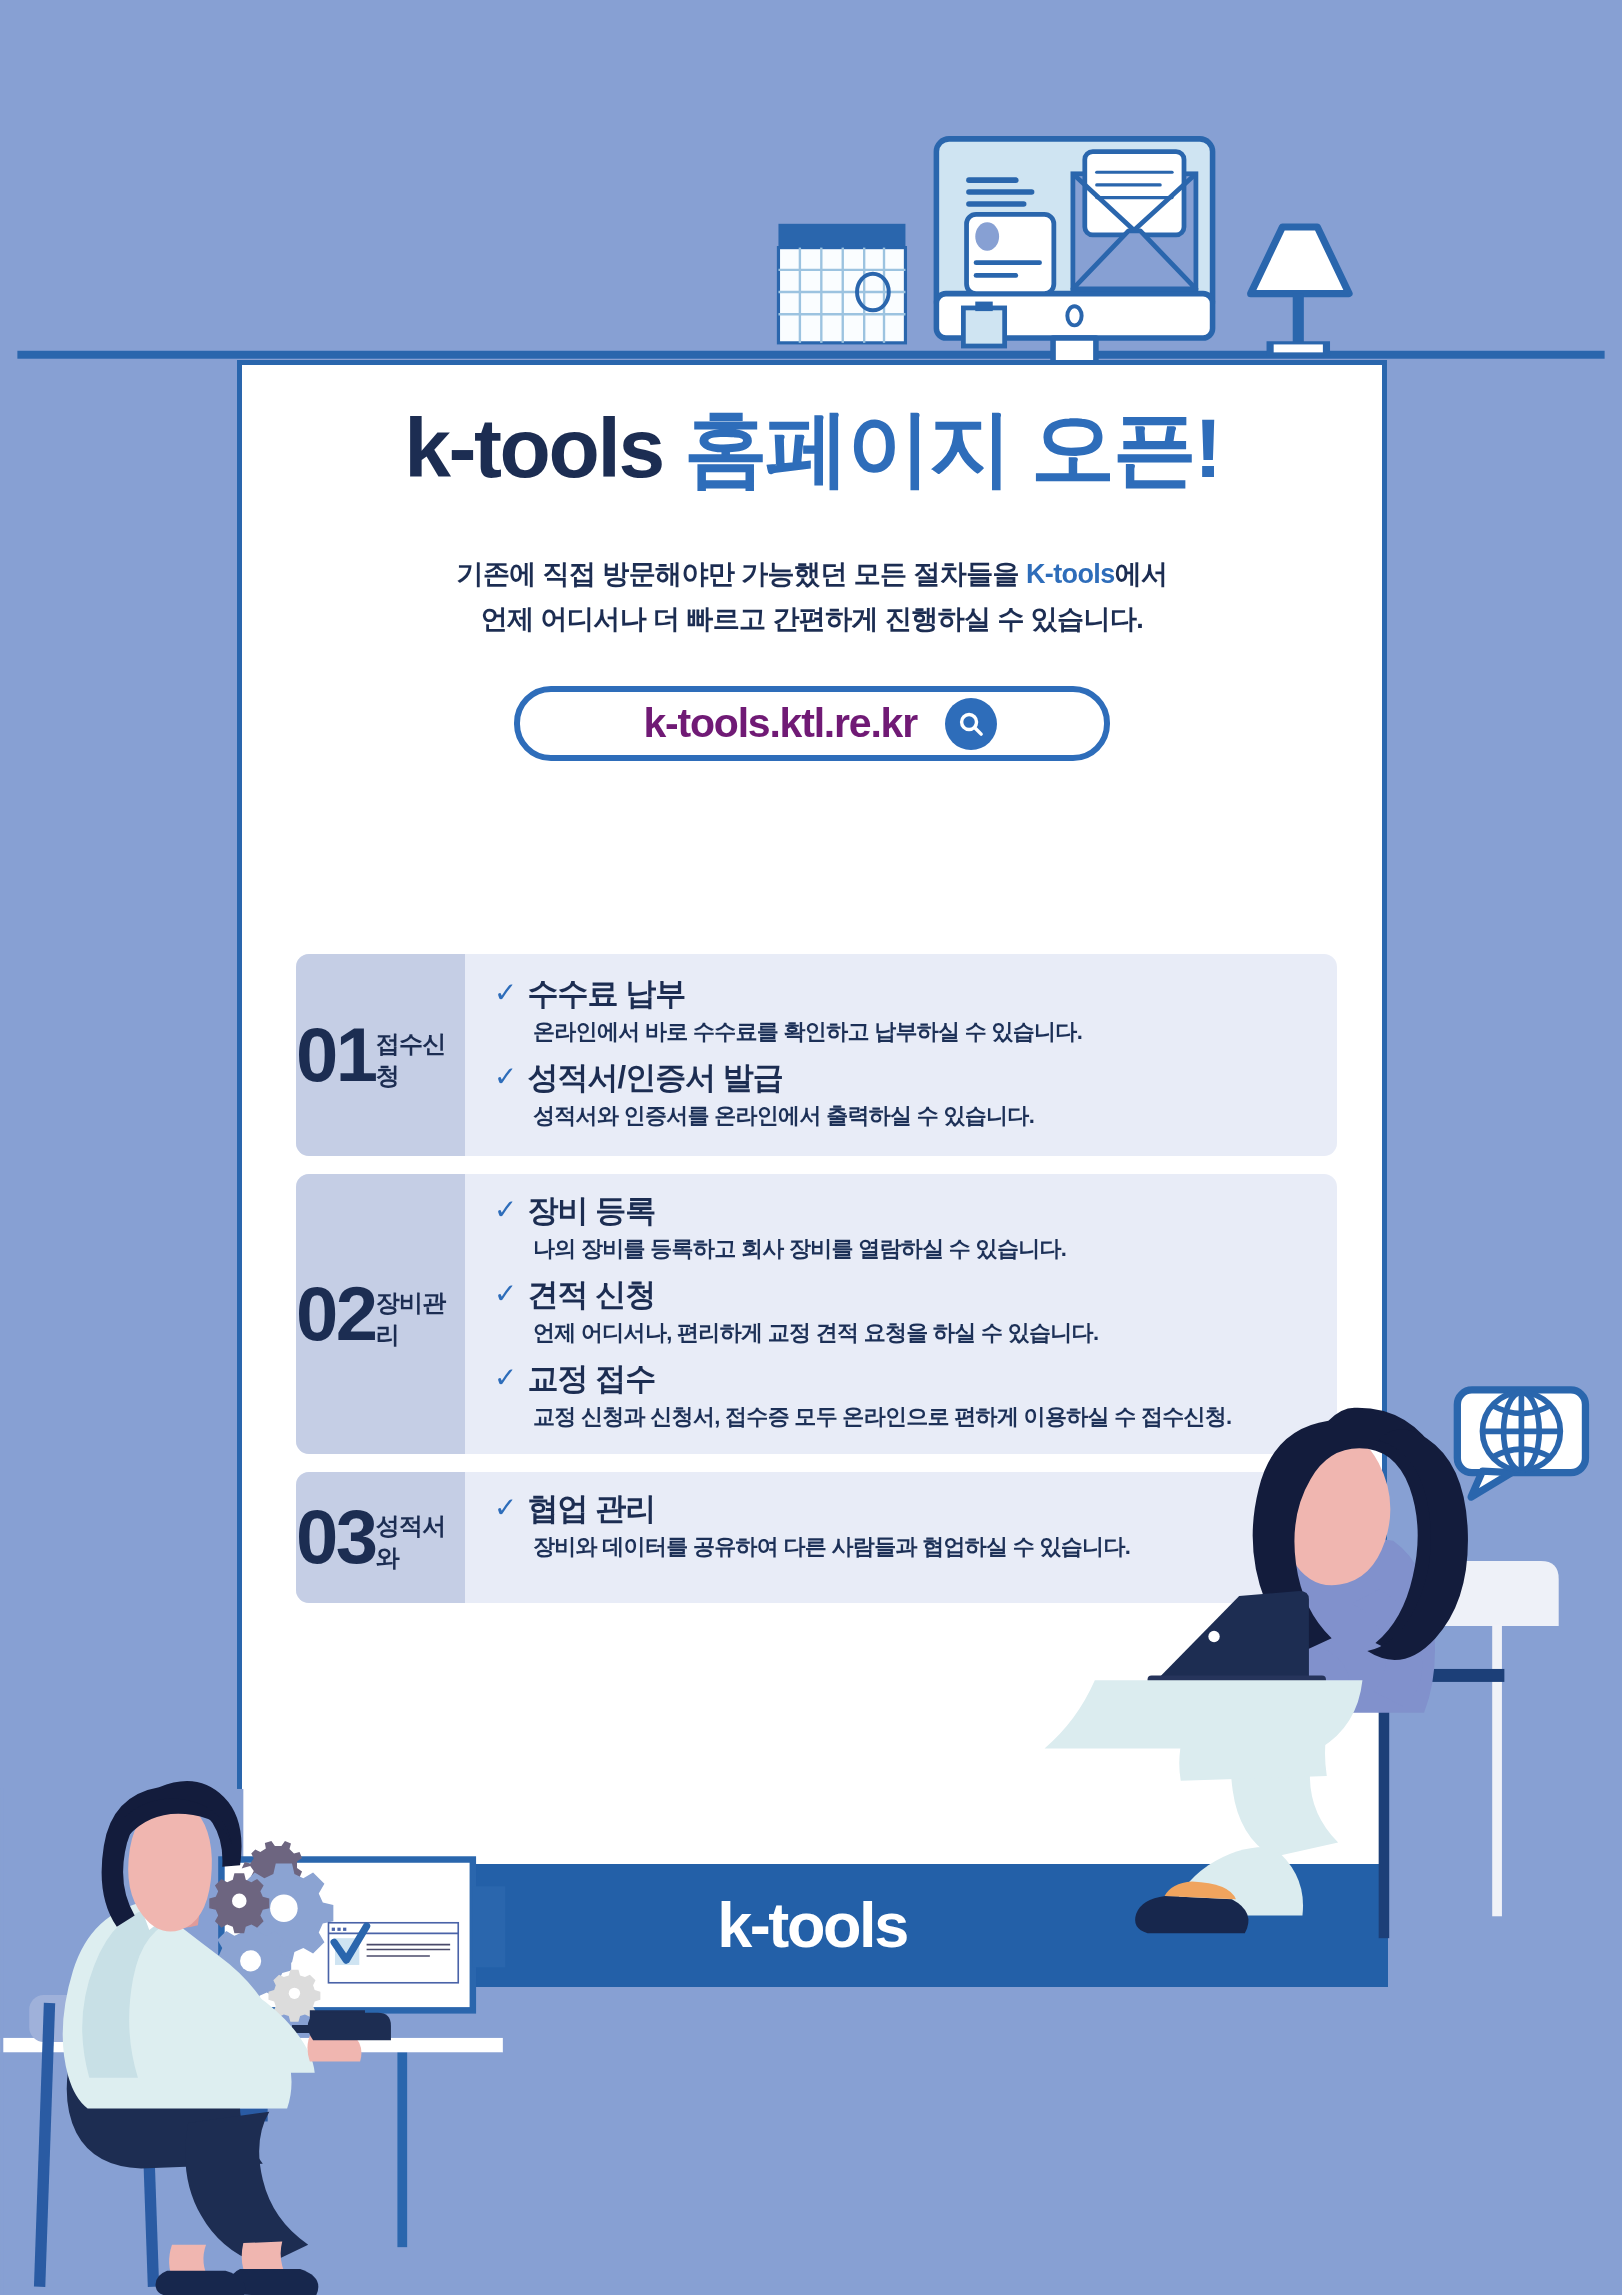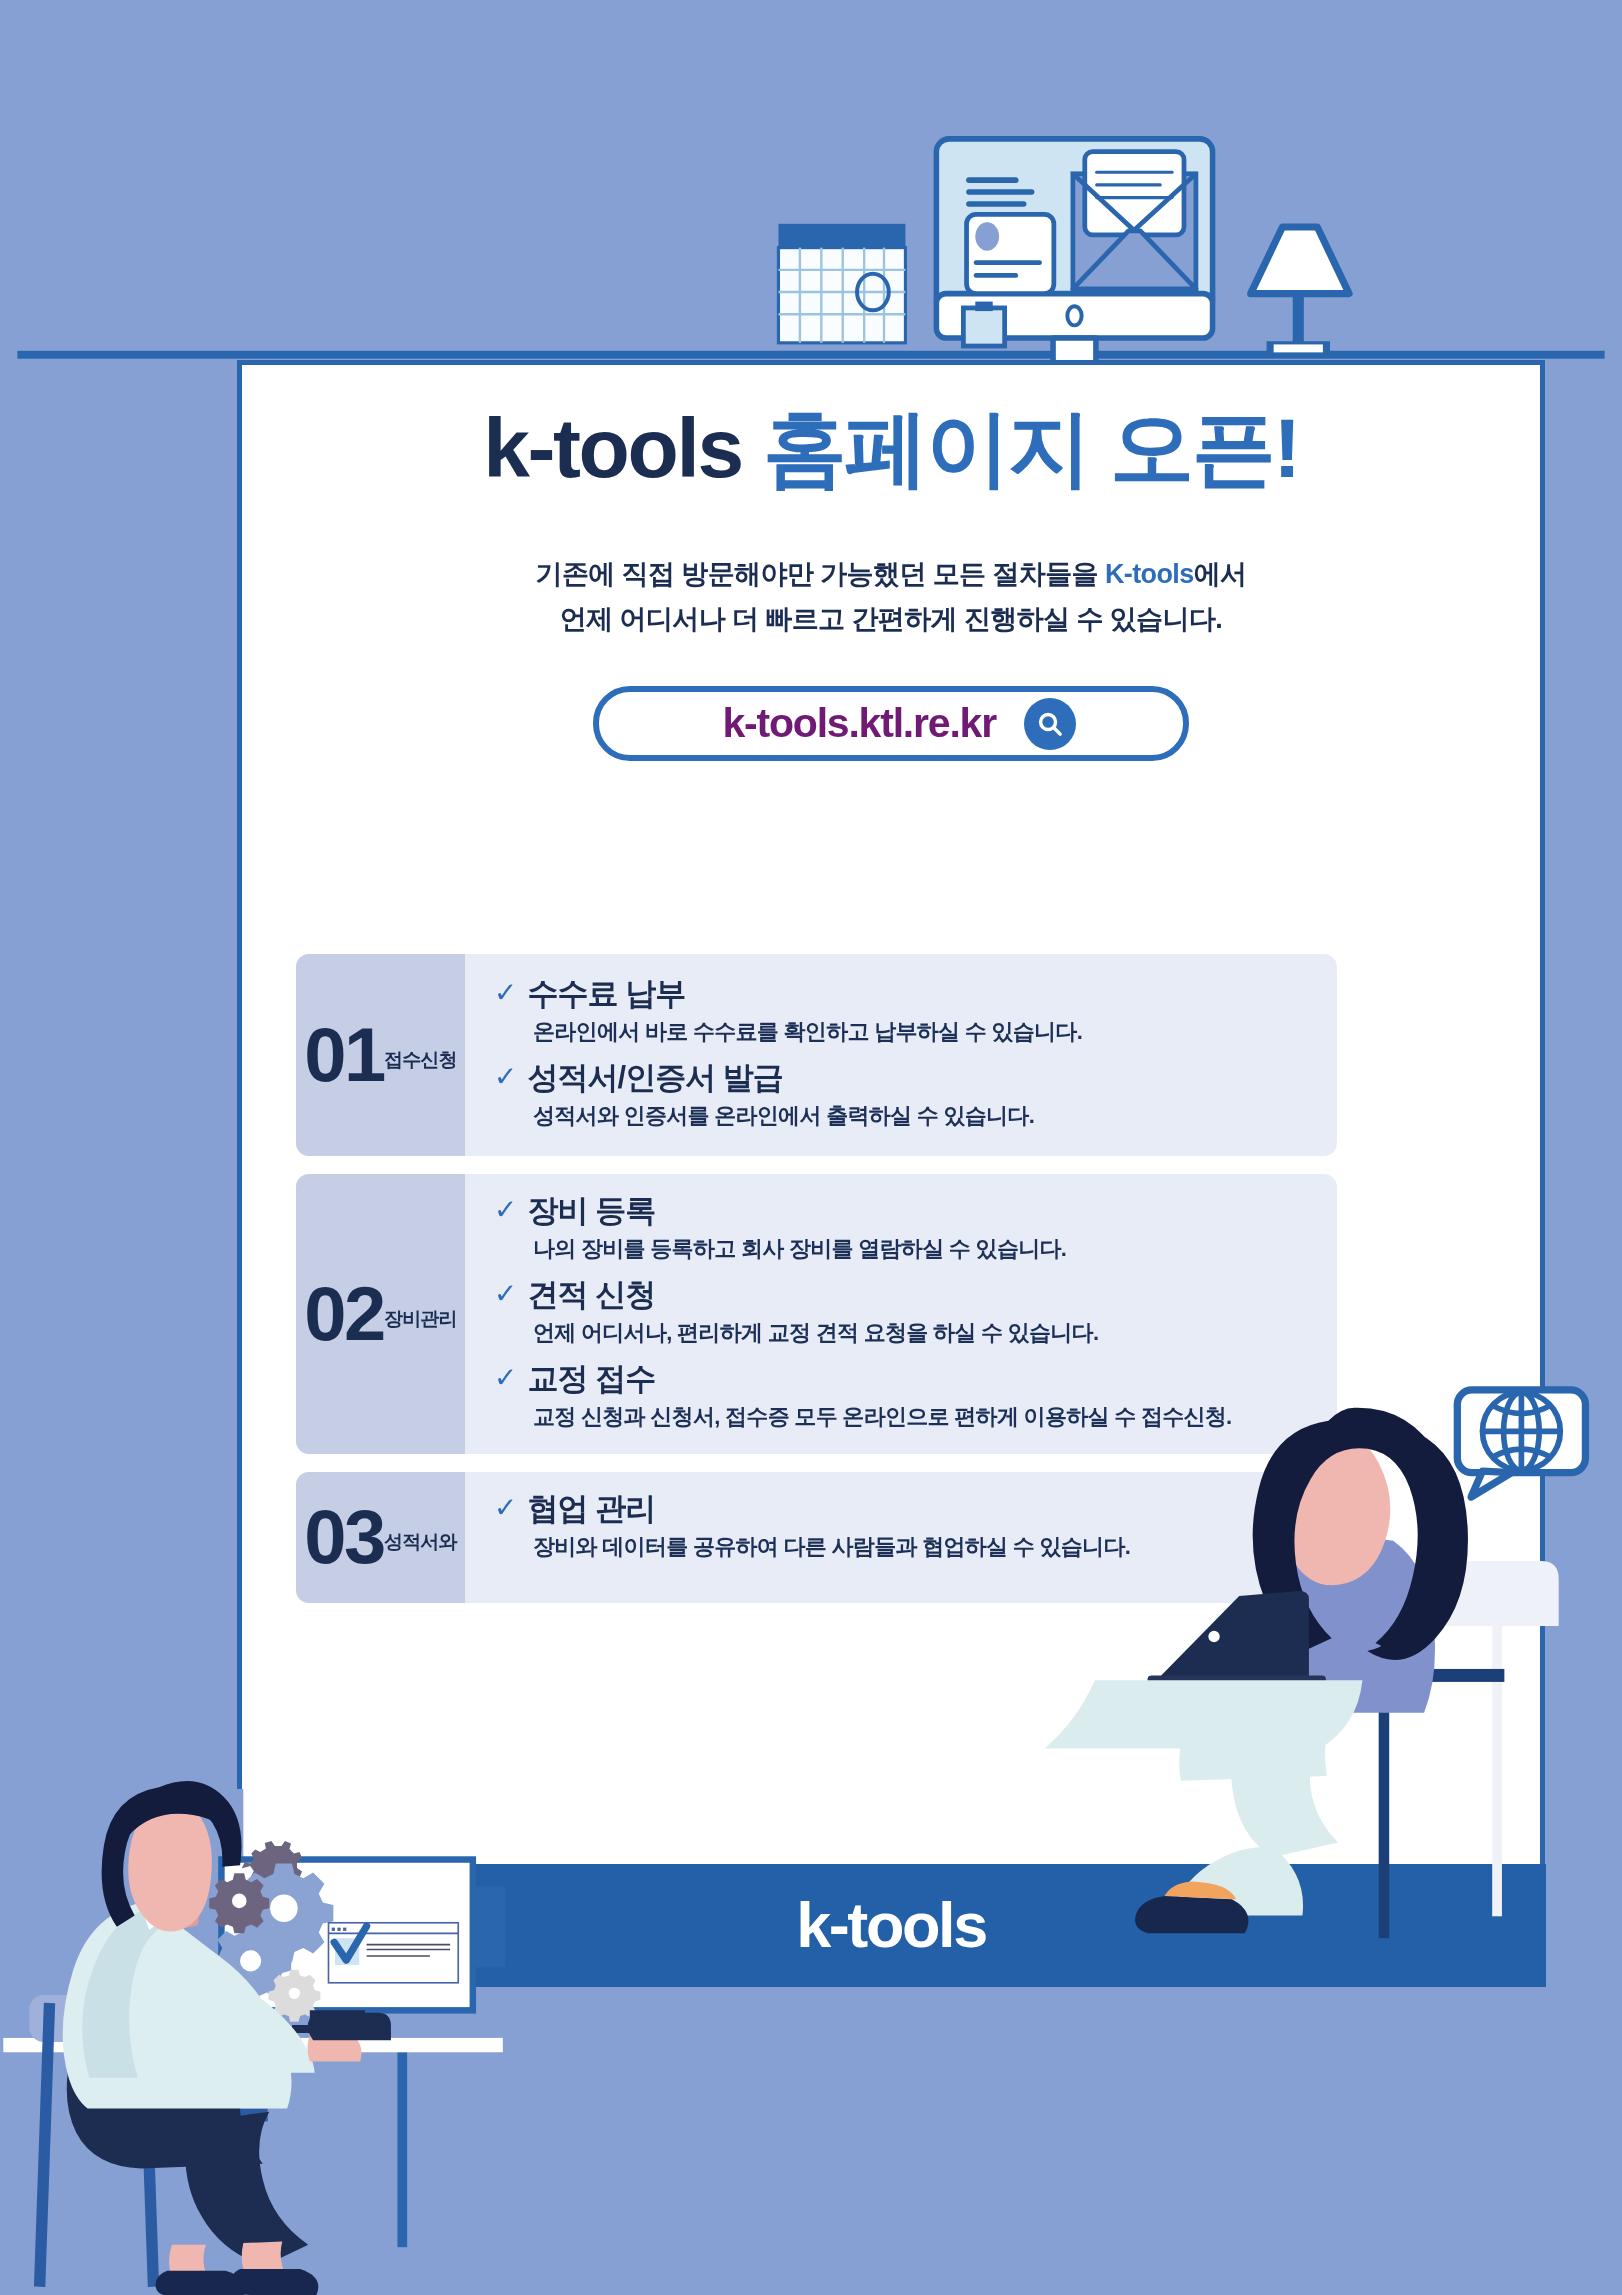--- a/index.html
+++ b/index.html
@@ -16,21 +16,21 @@
     overflow: hidden;
   }
 
   
   .top-scene { position: absolute; left: 0; top: 0; width: 1622px; height: 373px; }
 
   
   .card {
     position: absolute;
     left: 237px; top: 360px;
-    width: 1308px; height: 1626px;
+    width: 1150px; height: 1626px;
     background: #ffffff;
     border: 5.7px solid #2a66ad;
     z-index: 5;
   }
 
   .card-inner { position: relative; width: 100%; height: 100%; }
 
   
   .headline {
     position: absolute; left: 0; right: 0; top: 39px;
@@ -104,21 +104,21 @@
     padding: 21px 0;
   }
   .step-num {
     font-size: 76px;
     font-weight: 800;
     color: #1c2d52;
     letter-spacing: -2.4px;
     line-height: 1;
   }
   .step-name {
-    font-size: 19px;
+    font-size: 24px;
     font-weight: 700;
     color: #1c2d52;
     letter-spacing: -0.8px;
     margin-top: 9.7px;
   }
   .step-body { flex: 1 1 auto; padding: 18px 23px 21px 29px; }
   .feat { margin-bottom: 11.4px; }
   .feat:last-child { margin-bottom: 0; }
   .feat-head {
     display: flex; align-items: flex-start;

